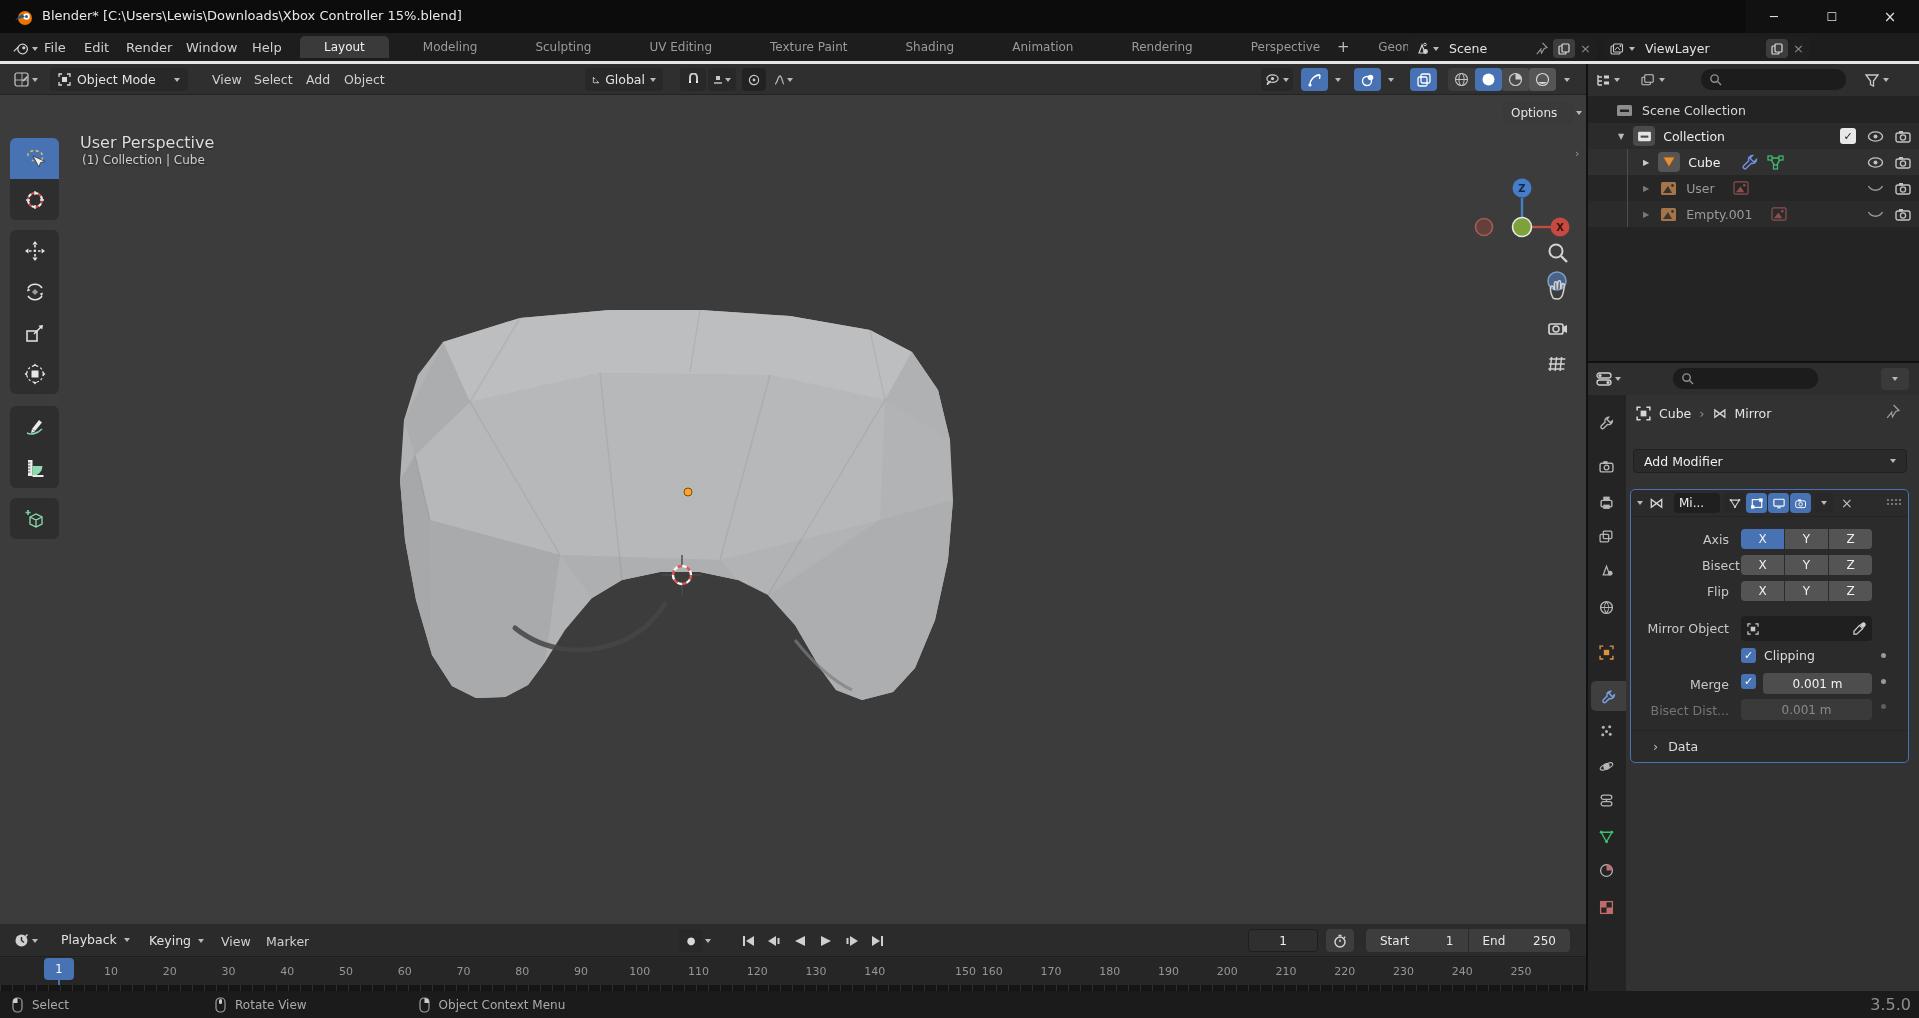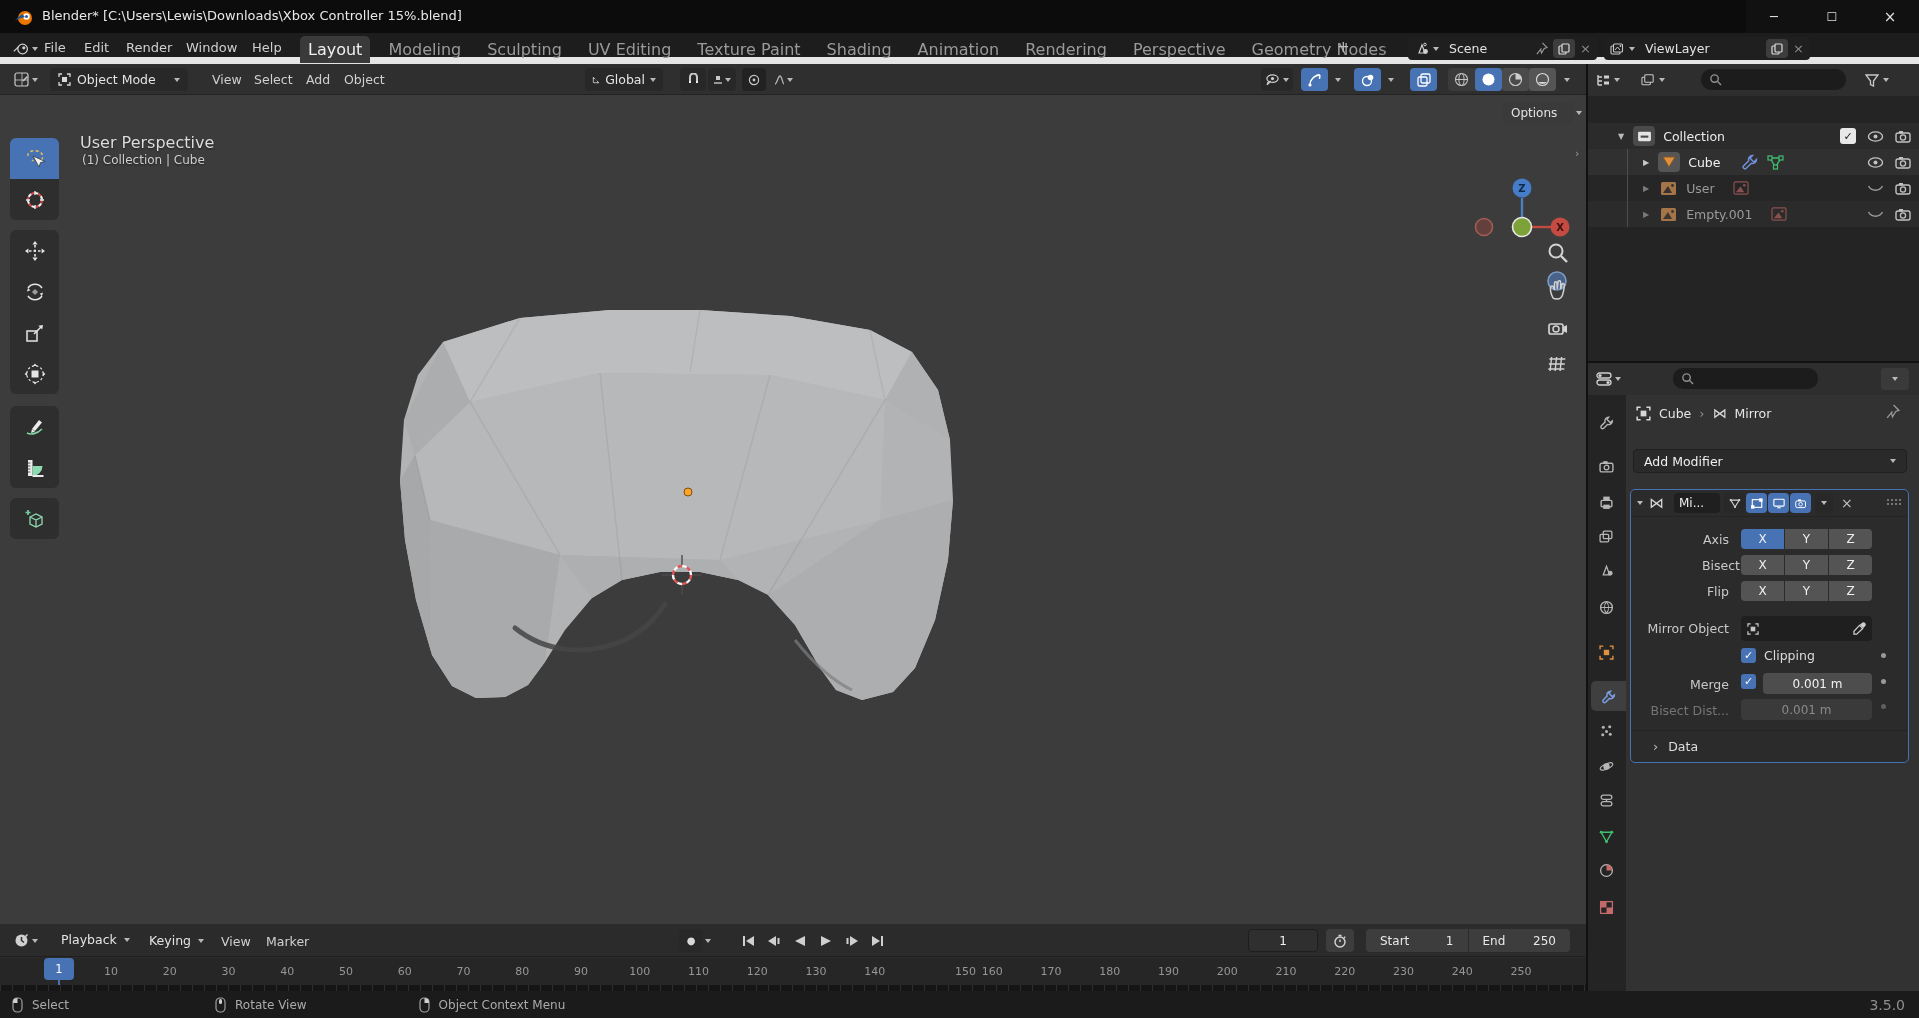--- a/index.html
+++ b/index.html
@@ -9,26 +9,26 @@
   .abs { position:absolute; }
   .row { display:flex; align-items:center; }
   
   .c { width:0; height:0; border-left:3.5px solid transparent; border-right:3.5px solid transparent;
        border-top:4.5px solid #b9b9b9; display:inline-block; }
   
   .pill { background:#282828; border-radius:4px; display:flex; align-items:center; color:#e3e3e3; }
   .btn  { background:#282828; border-radius:4px; display:flex; align-items:center; justify-content:center; }
   .blue { background:#4772b3 !important; }
   .menu-item { color:#d0d0d0; font-size:13px; }
-  .tab { color:#9a9a9a; font-size:16px; padding:4px 8px; border-radius:5px 5px 0 0; }
+  .tab { color:#9a9a9a; font-size:12px; padding:4px 24px; border-radius:5px 5px 0 0; }
   .tab.active { background:#3a3a3a; color:#f0f0f0; }
   
   #titlebar { left:0; top:0; width:1746px; height:33px; background:#0c0c0c; }
   
-  #menubar { left:0; top:33px; width:1919px; height:31px; background:#1d1d1d; border-bottom:7px solid #e5e5e5;}
+  #menubar { left:0; top:33px; width:1919px; height:31px; background:#1d1d1d; border-bottom:3px solid #e5e5e5;}
   
   #vheader { left:0; top:64px; width:1586px; height:31px; background:#2f2f2f; border-bottom:1px solid #232323; }
   
   #viewport { left:0; top:95px; width:1586px; height:829px; background:#3c3c3c; }
   
   #timeline { left:0; top:924px; width:1586px; height:67px; background:#2b2b2b; }
   
   #statusbar { left:0; top:991px; width:1919px; height:27px; background:#1b1b1b; color:#ababab; }
   
   #outliner { left:1588px; top:64px; width:331px; height:297px; background:#242424; }
@@ -545,20 +545,27 @@
         <path d="M9 9 L13 13" stroke="#909090" stroke-width="1.5"></path>
     </svg>
   </div>
   <div class="abs row" style="left:277px;top:5px;width:40px;height:22px;gap:4px">
     <svg width="14" height="13" viewBox="0 0 14 13">
       <path d="M1 1 H13 L8.5 7 V12 L5.5 10.5 V7 Z" fill="none" stroke="#c8c8c8" stroke-width="1.3"></path>
     </svg>
       <span class="c"></span>
   </div>
 
+  <div class="orow" style="top:33px;background:#232323">
+    <svg style="margin-left:28px" width="17" height="14" viewBox="0 0 17 14">
+      <rect x="1" y="2" width="15" height="11" rx="1.5" fill="#8d8d8d"></rect>
+        <rect x="4" y="6.5" width="9" height="2.5" fill="#232323"></rect>
+    </svg>
+    <span style="margin-left:9px;color:#d7d7d7">Scene Collection</span>
+  </div>
 
   <div class="orow" style="top:59px;background:#2b2b2b">
     <span style="margin-left:30px;color:#b9b9b9;font-size:8px">▼</span>
     <span class="chip" style="margin-left:9px">
       <svg width="15" height="12" viewBox="0 0 17 14">
         <rect x="1" y="2" width="15" height="11" rx="1.5" fill="#e4e4e4"></rect>
           <rect x="4" y="6.5" width="9" height="2.5" fill="#4a4a4a"></rect>
       </svg>
     </span>
     <span style="margin-left:8px;color:#ececec">Collection</span>
@@ -920,14 +927,14 @@
   <svg style="margin-left:146px" width="11" height="16" viewBox="0 0 11 16">
     <rect x="1" y="1" width="9" height="14" rx="4" fill="none" stroke="#9f9f9f" stroke-width="1.2"></rect>
     <rect x="4" y="2" width="3" height="5" rx="1.5" fill="#cfcfcf"></rect>
   </svg>
   <span style="margin-left:9px;font-size:12px">Rotate View</span>
   <svg style="margin-left:112px" width="11" height="16" viewBox="0 0 11 16">
     <rect x="1" y="1" width="9" height="14" rx="4" fill="none" stroke="#9f9f9f" stroke-width="1.2"></rect>
     <path d="M9.5 2.5 Q8 1 5.5 1 L5.5 6 L10 6 Q10 4 9.5 2.5" fill="#cfcfcf"></path>
   </svg>
   <span style="margin-left:9px;font-size:12px">Object Context Menu</span>
-  <span style="margin-left:auto;margin-right:14px;font-size:14px;color:#8f8f8f">3.5.0</span>
+  <span style="margin-left:auto;margin-right:8px;font-size:16px;color:#8f8f8f">3.5.0</span>
 </div>
 
 </body></html>

